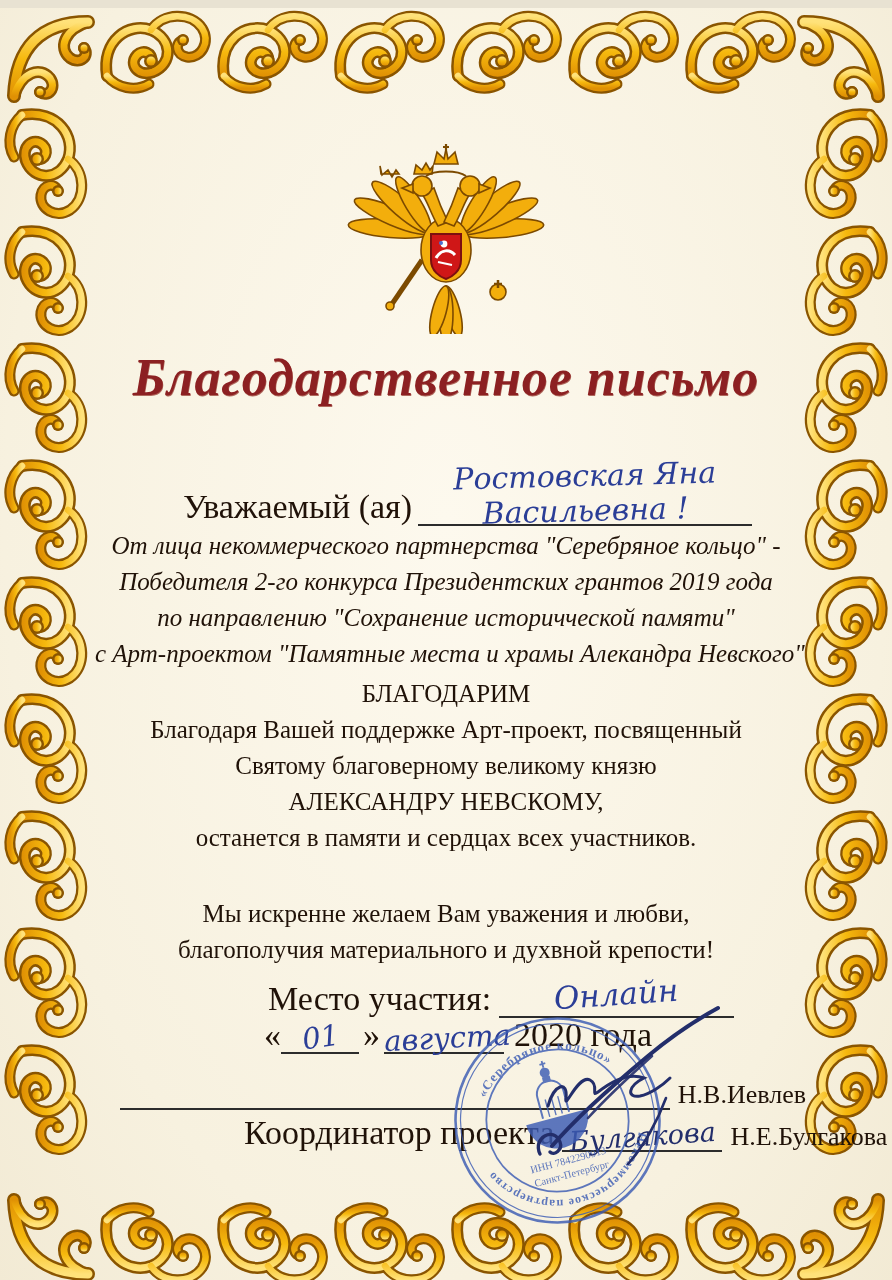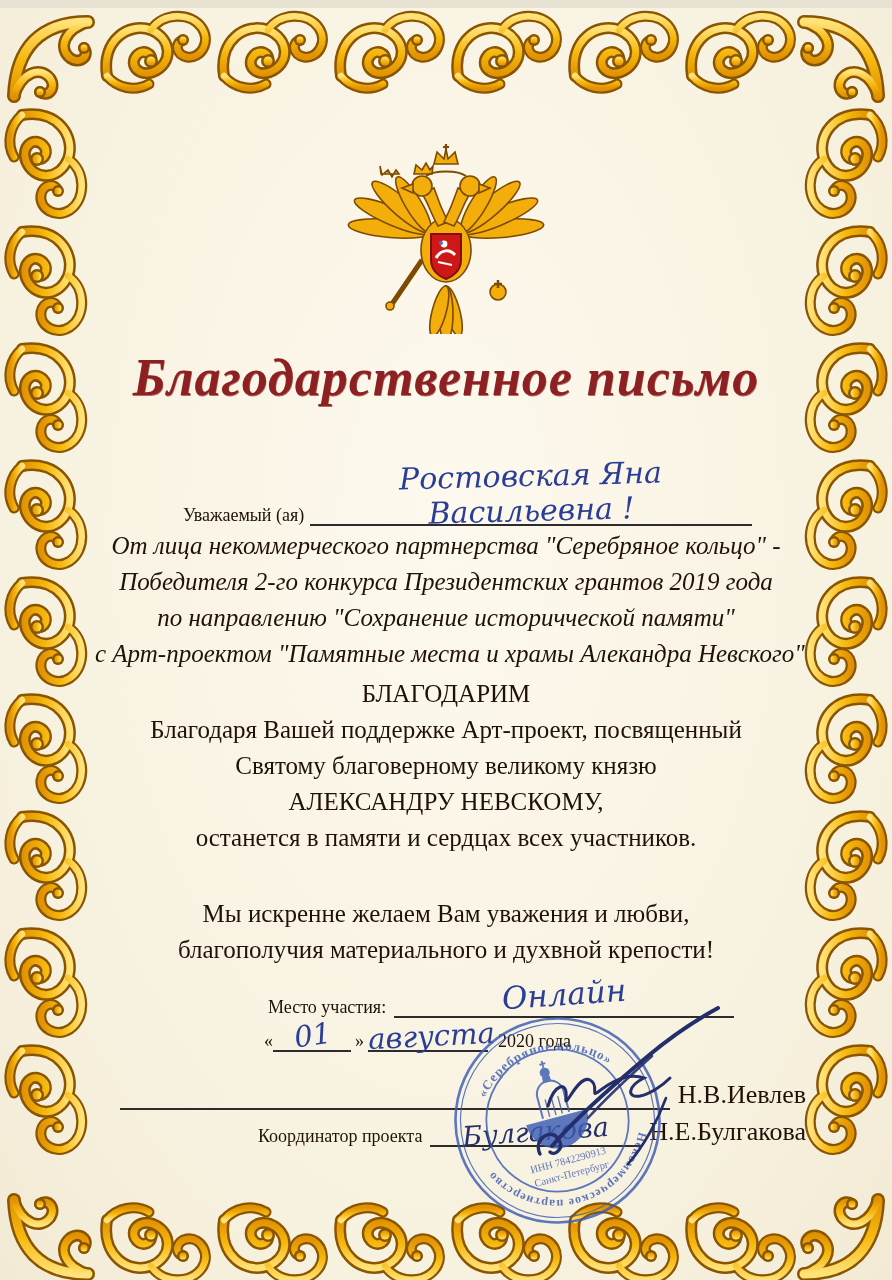--- a/index.html
+++ b/index.html
@@ -21,21 +21,21 @@
   }
   .bodyline{font-size:25px;line-height:36px;white-space:nowrap;}
   .center-col{left:95px;right:95px;text-align:center;}
   .hand{
     font-family:"DejaVu Serif", serif;font-style:italic;
     color:#2b3e97;
   }
   .row{display:flex;align-items:flex-end;}
   .uline{border-bottom:2px solid #2c2c2c;}
   .flexline{flex:1;border-bottom:2px solid #2c2c2c;margin:0 8px;text-align:center;}
-  .sal-label,.part-label,.sig-label{font-size:18px;white-space:nowrap;}
+  .sal-label,.part-label,.sig-label{font-size:34px;white-space:nowrap;}
   .sig-name{font-size:26px;white-space:nowrap;}
   .ink-stroke{stroke:#232e6b;fill:none;stroke-linecap:round;}
 </style>
 </head>
 <body>
 
 <div id="page">
 
   <svg class="abs" style="left:0;top:0;" width="892" height="1280" viewBox="0 0 892 1280">
     <defs>
@@ -229,21 +229,21 @@
       <span class="hand" style="display:inline-block;font-size:29px;transform:rotate(-3deg) translateY(3px);">августа</span>
     </span>
     <span class="part-label" style="margin-left:10px;">2020 года</span>
   </div>
 
   <div class="abs row" style="left:112px;right:86px;top:1072px;">
     <span class="flexline" style="min-width:130px;"></span>
     <span class="sig-name">Н.В.Иевлев</span>
   </div>
 
-  <div class="abs row" style="left:258px;right:86px;top:1106px;justify-content:space-between;">
+  <div class="abs row" style="left:244px;right:86px;top:1106px;justify-content:space-between;">
     <span class="sig-label">Координатор проекта</span>
     <span class="flexline" style="min-width:160px;">
       <span class="hand" style="display:inline-block;font-size:27px;color:#232e6b;transform:rotate(-4deg) translateY(2px);">Булгакова</span>
     </span>
     <span class="sig-name">Н.Е.Булгакова</span>
   </div>
 
   <svg class="abs" style="left:450px;top:1005px;opacity:0.82;" width="215" height="215" viewBox="0 0 215 215">
     <g transform="rotate(-15 107.5 107.5)" fill="none" stroke="#3c5cb4">
       <circle cx="107.5" cy="107.5" r="102" stroke-width="2.6"></circle>

